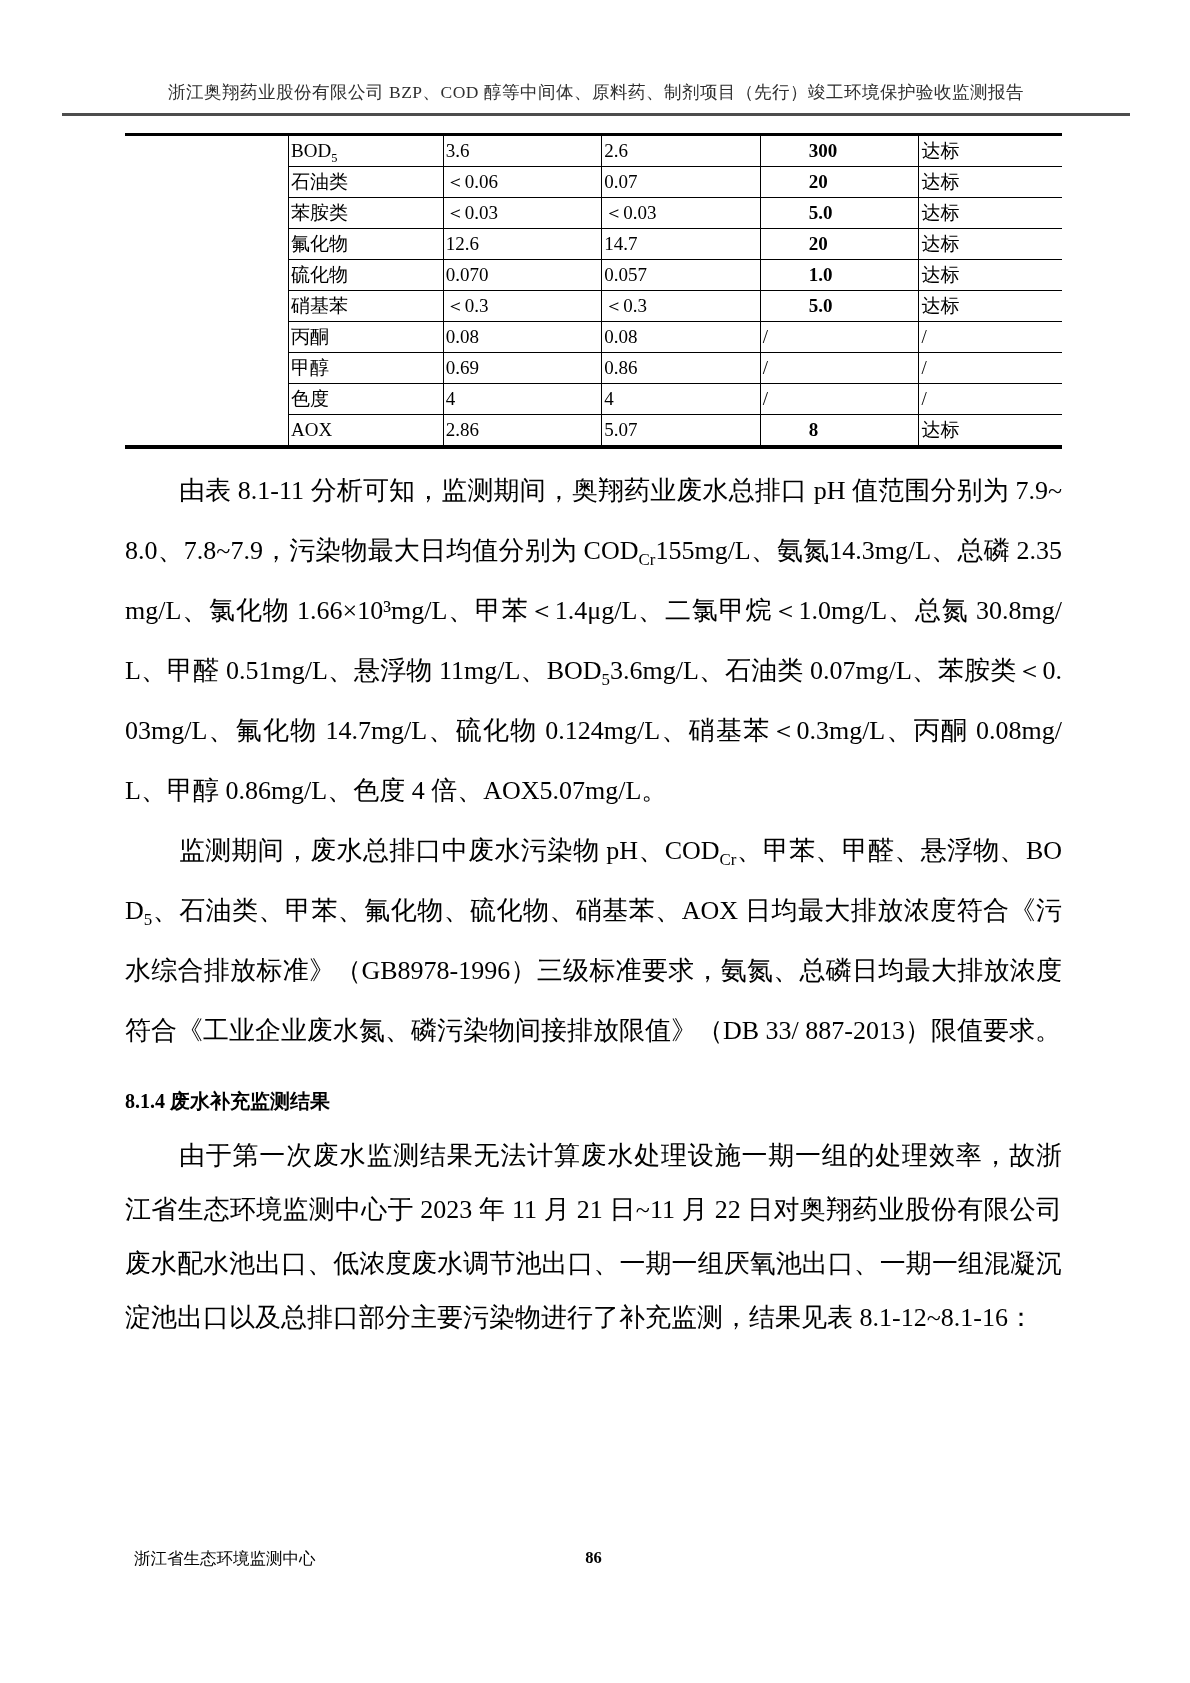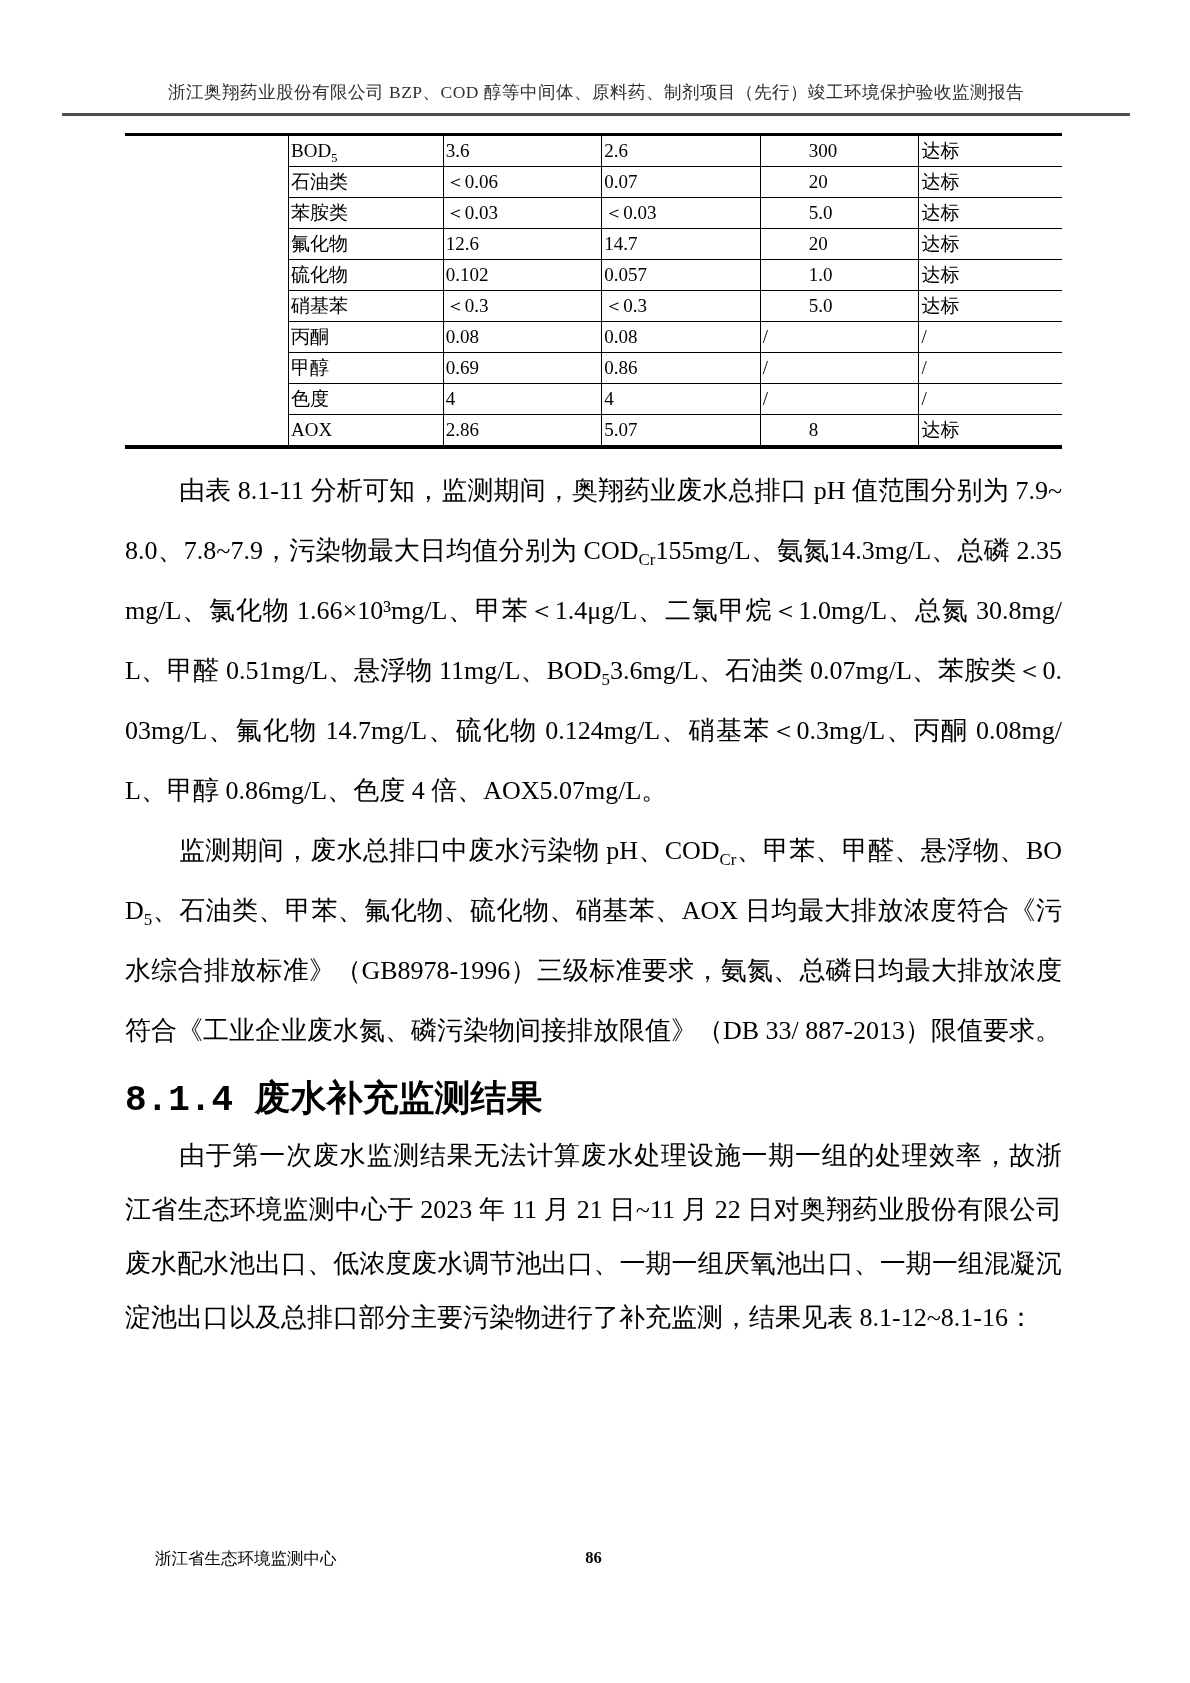--- a/index.html
+++ b/index.html
@@ -45,48 +45,47 @@
     height:30px;
     vertical-align:middle;
     font-size:19px;
     padding:0 2px;
     overflow:hidden;
     white-space:nowrap;
   }
   table.results tr:first-child td{border-top:none;}
   table.results tr:last-child td{border-bottom:none;}
   table.results td:last-child{border-right:none;}
-  table.results td.bold{font-weight:normal;padding-left:48px;}
+  table.results td.bold{font-weight:bold;padding-left:48px;}
   sub{font-size:0.65em;line-height:0;}
   
   .para{
     margin:0;
     text-align:justify;
     font-size:26px;
     text-indent:54px;
     word-break:break-all;
   }
   .lh60{line-height:60px;}
   .lh54{line-height:54px;}
   .mt12{margin-top:12px;}
   .section-heading{
-    font-size:36px;
+    font-size:20px;
     font-weight:bold;
     margin:18px 0 6px 0;
     line-height:44px;
     text-indent:0;
-    font-family:Liberation Mono, monospace;
   }
   
   .footer{
     position:absolute;
     top:1548px;left:125px;width:937px;
     font-size:16.5px;
   }
-  .footer .org{position:absolute;left:30px;top:0;}
+  .footer .org{position:absolute;left:9px;top:0;}
   .footer .page-num{position:absolute;left:50%;transform:translateX(-50%);top:0;font-weight:bold;}
 </style>
 </head>
 <body>
 
 <div class="page">
 
   <div class="header">
     <span>浙江奥翔药业股份有限公司 BZP、COD 醇等中间体、原料药、制剂项目（先行）竣工环境保护验收监测报告</span>
   </div>
@@ -127,21 +126,21 @@
             </tr>
             <tr>
               <td>氟化物</td>
               <td>12.6</td>
               <td>14.7</td>
               <td class="bold">20</td>
               <td>达标</td>
             </tr>
             <tr>
               <td>硫化物</td>
-              <td>0.102</td>
+              <td>0.070</td>
               <td>0.057</td>
               <td class="bold">1.0</td>
               <td>达标</td>
             </tr>
             <tr>
               <td>硝基苯</td>
               <td>＜0.3</td>
               <td>＜0.3</td>
               <td class="bold">5.0</td>
               <td>达标</td>

